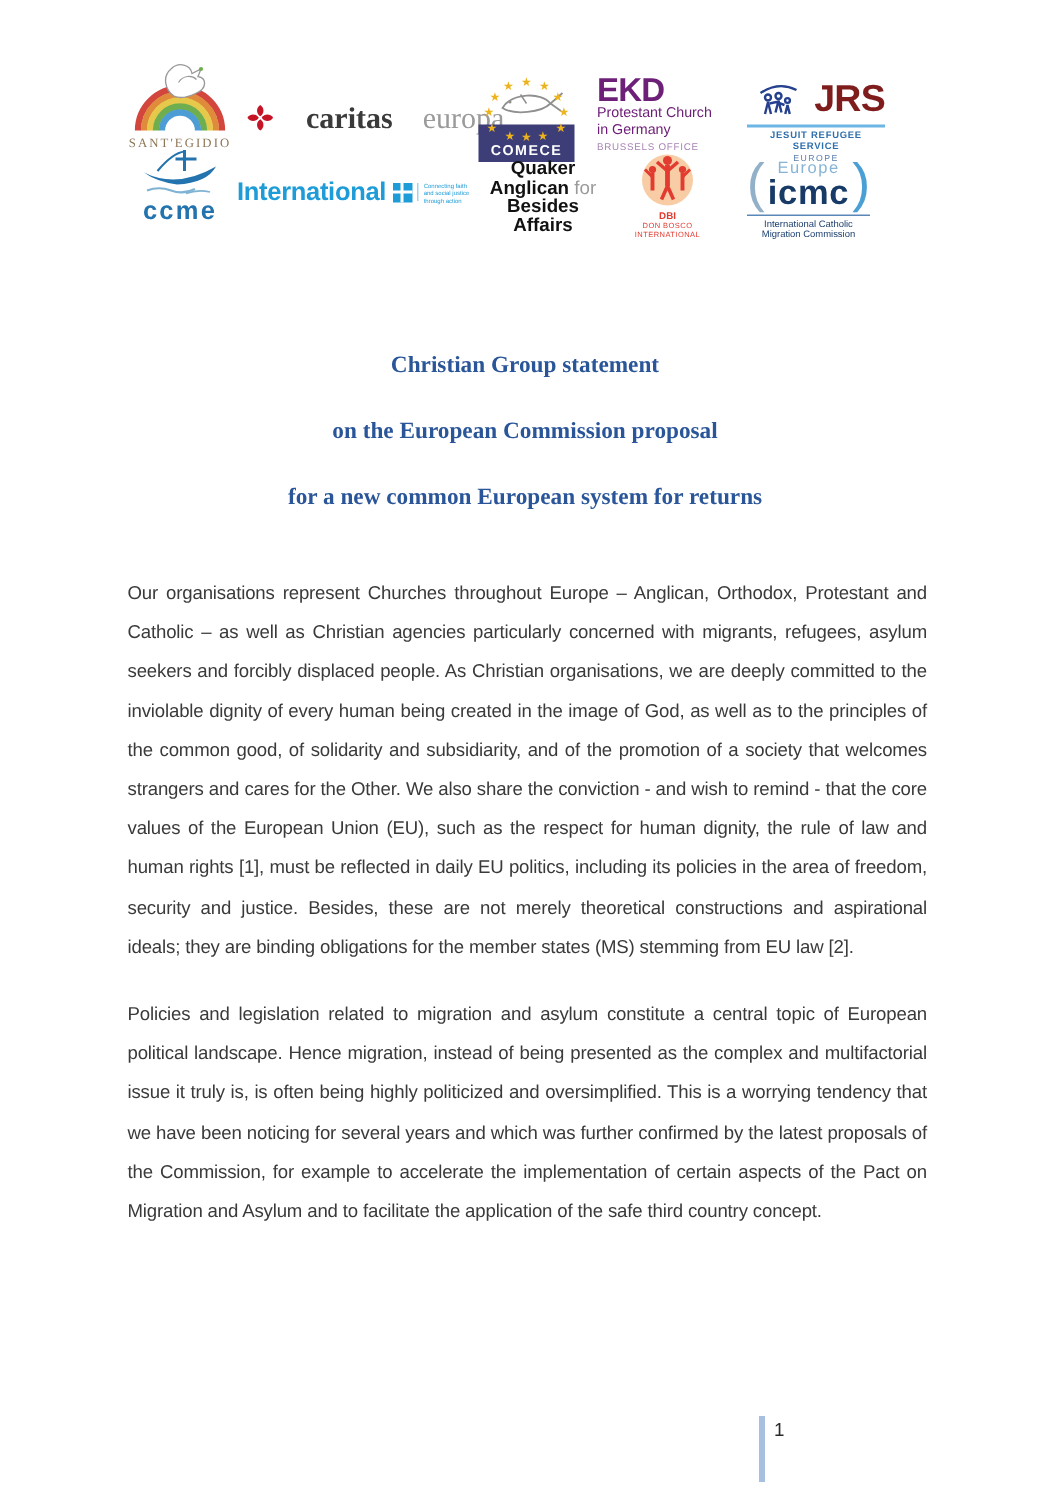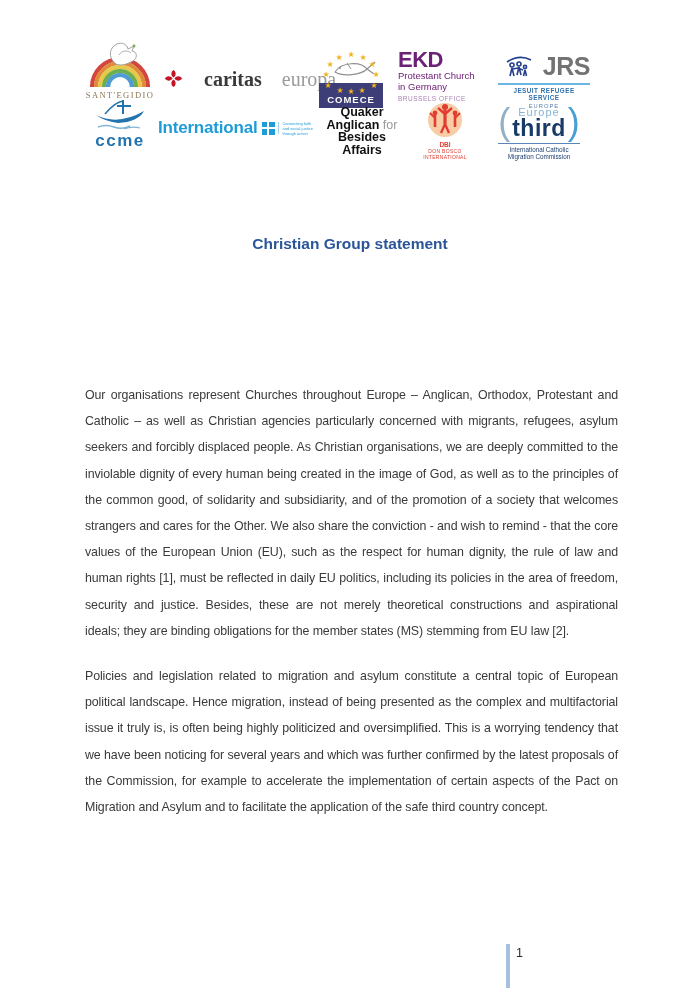--- a/index.html
+++ b/index.html
@@ -32,37 +32,37 @@
 
   .ekd{text-align:left;}
   .ekd-acronym{font-size:22px;line-height:20px;font-weight:800;color:#6d2077;letter-spacing:-0.5px;}
   .ekd-line{font-size:9.5px;line-height:11px;color:#6d2077;}
   .ekd-sub{font-size:6.5px;letter-spacing:0.5px;color:#a884b5;margin-top:3px;}
 
   .dbi-acronym{font-size:6.5px;font-weight:700;color:#e23b30;margin-top:1px;}
   .dbi-line{font-size:5px;line-height:6px;color:#e23b30;letter-spacing:0.3px;}
 
   .jrs-top{display:flex;align-items:center;justify-content:center;}
-  .jrs-acronym{font-size:25px;font-weight:800;color:#737373;letter-spacing:-0.5px;margin-left:2px;}
+  .jrs-acronym{font-size:25px;font-weight:800;color:#7f1d1d;letter-spacing:-0.5px;margin-left:2px;}
   .jrs-rule{height:2px;background:#6db6e3;margin:2px 0 2px 0;}
   .jrs-line1{font-size:6.3px;font-weight:700;letter-spacing:0.5px;color:#2e6fad;}
   .jrs-line2{font-size:5.8px;letter-spacing:1px;color:#5a7fae;margin-top:2px;}
 
   .icmc-row{display:flex;align-items:center;justify-content:center;}
   .icmc-paren-l{font-size:36px;line-height:36px;font-weight:300;color:#93b0c9;}
   .icmc-paren-r{font-size:36px;line-height:36px;font-weight:300;color:#4a9fd4;}
   .icmc-mid{margin:0 2px;text-align:center;}
   .icmc-region{font-size:11px;letter-spacing:1px;color:#85b4d6;text-align:center;}
   .icmc-acronym{font-size:23px;line-height:20px;font-weight:700;color:#173a66;letter-spacing:0.5px;}
   .icmc-sub{border-top:1px solid #5a87b8;margin:3px 8px 0 8px;padding-top:2px;
             font-size:6.3px;line-height:7px;color:#1c3e6e;}
 
   
   .title{position:absolute;top:222px;left:0;width:100%;color:#2a5699;font-weight:700;font-size:15.5px;}
-  .title div{height:44px;display:flex;align-items:center;justify-content:center;}
+  .title div{height:44px;display:flex;align-items:center;justify-content:center;font-family:Liberation Serif, serif;}
 
   
   .body{position:absolute;top:382px;left:85px;width:533px;}
   .body p{margin:0 0 19px 0;font-size:12.4px;line-height:26.2px;letter-spacing:-0.1px;
           text-align:justify;color:#3a3a3a;}
 
   
   .footer-bar{position:absolute;left:506px;top:944px;width:4px;height:44px;background:#a7c0e0;}
   .page-number{position:absolute;left:516px;top:946px;font-size:12.5px;color:#2b2b2b;}
 </style>
@@ -200,34 +200,36 @@
       <div class="jrs-rule"></div>
       <div class="jrs-line1">JESUIT REFUGEE SERVICE</div>
       <div class="jrs-line2">EUROPE</div>
     </div>
 
     <div class="logo" style="left:490px;top:104px;width:98px;">
       <div class="icmc-row">
         <span class="icmc-paren-l">(</span>
         <span class="icmc-mid">
           <div class="icmc-region">Europe</div>
-          <div class="icmc-acronym">third</div>
+          <div class="icmc-acronym">icmc</div>
         </span>
         <span class="icmc-paren-r">)</span>
       </div>
       <div class="icmc-sub">
         <div>International Catholic</div>
         <div>Migration Commission</div>
       </div>
     </div>
 
   </header>
 
   <div class="title">
     <div>Christian Group statement</div>
+    <div>on the European Commission proposal</div>
+    <div>for a new common European system for returns</div>
   </div>
 
   <main class="body">
     <p>Our organisations represent Churches throughout Europe – Anglican, Orthodox, Protestant and Catholic – as well as Christian agencies particularly concerned with migrants, refugees, asylum seekers and forcibly displaced people. As Christian organisations, we are deeply committed to the inviolable dignity of every human being created in the image of God, as well as to the principles of the common good, of solidarity and subsidiarity, and of the promotion of a society that welcomes strangers and cares for the Other. We also share the conviction - and wish to remind - that the core values of the European Union (EU), such as the respect for human dignity, the rule of law and human rights [1], must be reflected in daily EU politics, including its policies in the area of freedom, security and justice. Besides, these are not merely theoretical constructions and aspirational ideals; they are binding obligations for the member states (MS) stemming from EU law [2].</p>
     <p>Policies and legislation related to migration and asylum constitute a central topic of European political landscape. Hence migration, instead of being presented as the complex and multifactorial issue it truly is, is often being highly politicized and oversimplified. This is a worrying tendency that we have been noticing for several years and which was further confirmed by the latest proposals of the Commission, for example to accelerate the implementation of certain aspects of the Pact on Migration and Asylum and to facilitate the application of the safe third country concept.</p>
   </main>
 
   <span class="footer-bar"></span>
   <span class="page-number">1</span>
 

